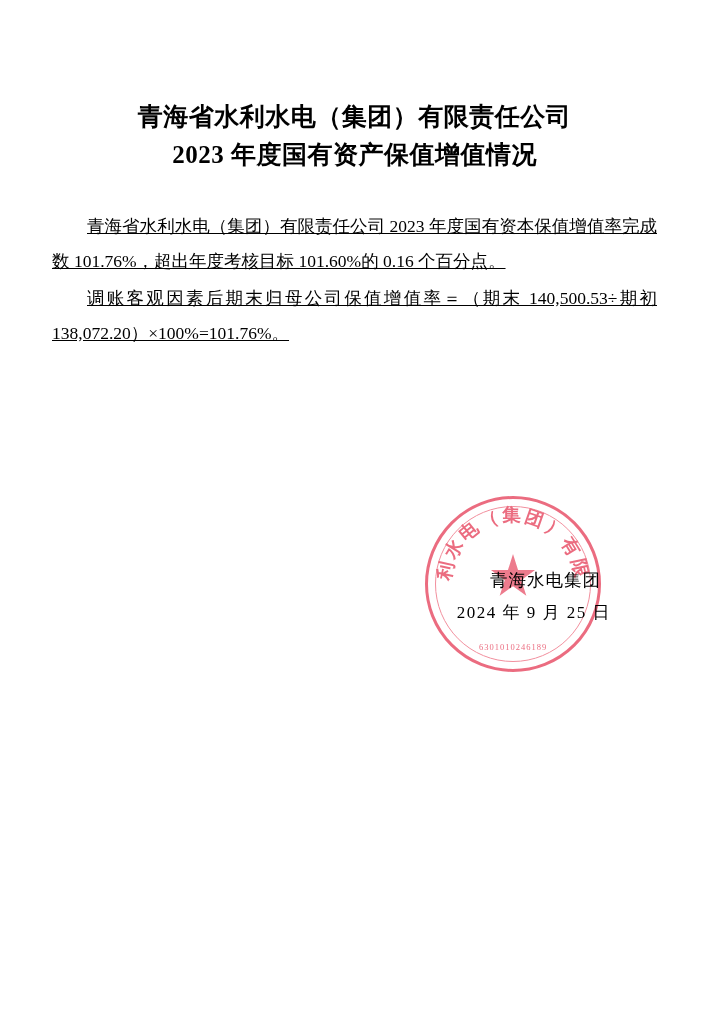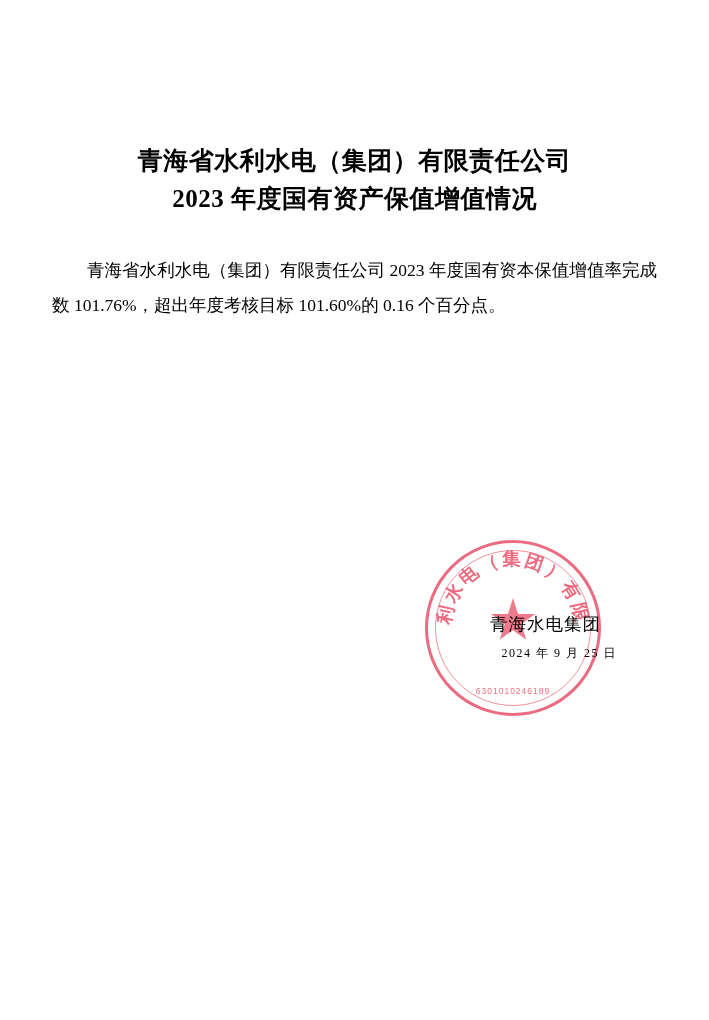--- a/index.html
+++ b/index.html
@@ -12,21 +12,20 @@
     height: 1020px;
     position: relative;
     font-family: "Liberation Serif", "DejaVu Serif", serif;
     color: #000000;
     overflow: hidden;
   }
   .page {
     position: absolute;
     inset: 0;
     padding: 0;
-    margin-top: 44px;
   }
   .title-block {
     margin-top: 98px;
     text-align: center;
     font-weight: bold;
     font-size: 25px;
     line-height: 1.5;
     letter-spacing: 0.5px;
   }
   .title-line {
@@ -36,20 +35,21 @@
   .body-block {
     margin: 36px 52px 0 52px;
     font-size: 17.5px;
     line-height: 2.0;
     text-align: justify;
     text-justify: inter-ideograph;
   }
   .para {
     text-indent: 2em;
     margin: 0 0 2px 0;
+    text-decoration: underline;
   }
   .para-justify {
     text-align: justify;
     text-justify: inter-ideograph;
   }
   .sign-area {
     position: absolute;
     left: 0;
     right: 0;
     top: 548px;
@@ -60,23 +60,23 @@
     right: 108px;
     top: 12px;
     font-size: 17.5px;
     line-height: 2.3;
     text-align: right;
     white-space: nowrap;
     letter-spacing: 1px;
   }
   .sign-date {
     position: absolute;
-    right: 92px;
+    right: 98px;
     top: 53px;
-    font-size: 12px;
+    font-size: 17px;
     white-space: nowrap;
     letter-spacing: 1.5px;
   }
   
   .seal {
     position: absolute;
     left: 425px;
     top: -52px;
     width: 176px;
     height: 176px;
@@ -121,38 +121,39 @@
     font-weight: bold;
     fill: #e8536a;
     letter-spacing: 3px;
   }
   .seal-bottom-code {
     position: absolute;
     left: 0;
     bottom: 17px;
     width: 100%;
     text-align: center;
-    font-family: Liberation Sans, sans-serif;
+    font-family: Liberation Serif, serif;
     font-size: 8.5px;
     color: #e8536a;
     letter-spacing: 1px;
   }
 </style>
 </head>
 <body>
 
 <div class="page">
 
   <div class="title-block">
     <span class="title-line">青海省水利水电（集团）有限责任公司</span>
     <span class="title-line">2023 年度国有资产保值增值情况</span>
   </div>
 
   <div class="body-block">
     <p class="para para-justify">青海省水利水电（集团）有限责任公司 2023 年度国有资本保值增值率完成数 101.76%，超出年度考核目标 101.60%的 0.16 个百分点。</p>
+    <p class="para para-justify">调账客观因素后期末归母公司保值增值率＝（期末 140,500.53÷期初 138,072.20）×100%=101.76%。</p>
   </div>
 
   <div class="sign-area">
 
     <div class="seal">
       <div class="seal-inner-ring"></div>
       <svg class="seal-arc-text" viewBox="0 0 176 176">
         <defs>
           <path id="sealArc" d="M 23,88 A 65,65 0 1 1 153,88"></path>
         </defs>

